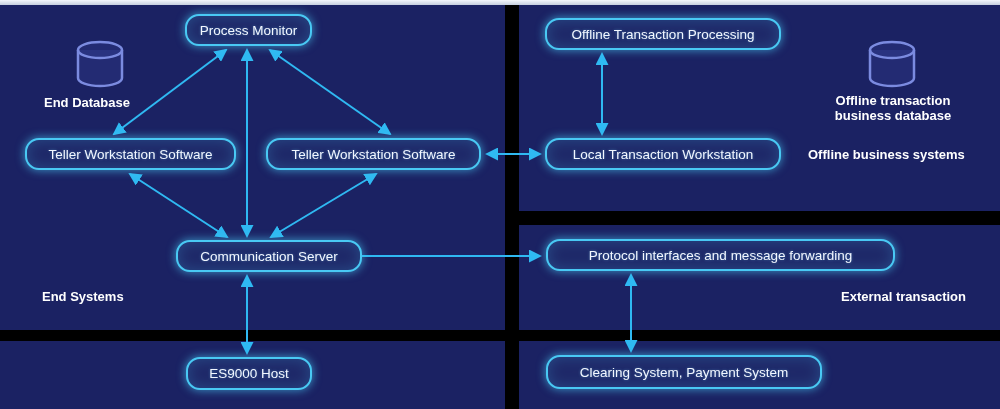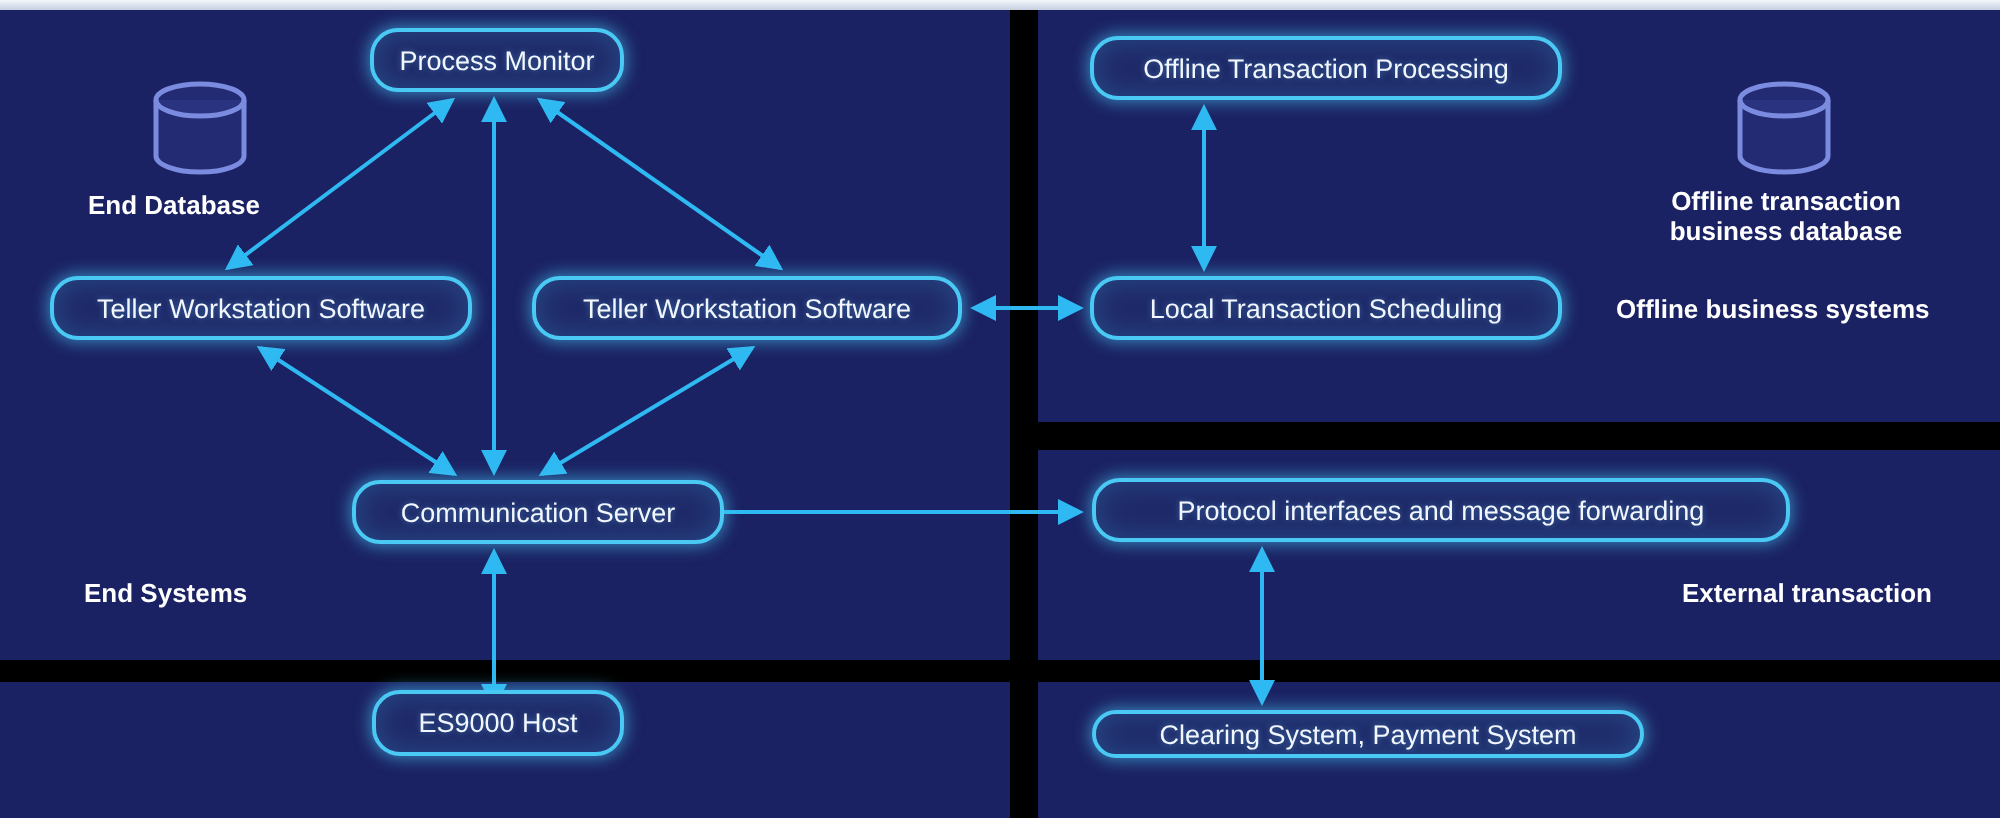--- a/index.html
+++ b/index.html
@@ -89,27 +89,27 @@
   <div class="node" style="left:185px;top:14px;width:127px;height:32px;">Process Monitor</div>
 
   <div class="node" style="left:25px;top:138px;width:211px;height:32px;">Teller Workstation Software</div>
 
   <div class="node" style="left:266px;top:138px;width:215px;height:32px;">Teller Workstation Software</div>
 
   <div class="node" style="left:176px;top:240px;width:186px;height:32px;">Communication Server</div>
 
   <div class="node" style="left:545px;top:18px;width:236px;height:32px;text-align:right;">Offline Transaction Processing</div>
 
-  <div class="node" style="left:545px;top:138px;width:236px;height:32px;">Local Transaction Scheduling</div>
+  <div class="node" style="left:545px;top:138px;width:236px;height:32px;">Local Transaction Workstation</div>
 
   <div class="node" style="left:546px;top:239px;width:349px;height:32px;">Protocol interfaces and message forwarding</div>
 
-  <div class="node" style="left:186px;top:345px;width:126px;height:33px;">ES9000 Host</div>
+  <div class="node" style="left:186px;top:357px;width:126px;height:33px;">ES9000 Host</div>
 
-  <div class="node" style="left:546px;top:355px;width:276px;height:24px;">Clearing System, Payment System</div>
+  <div class="node" style="left:546px;top:355px;width:276px;height:34px;">Clearing System, Payment System</div>
 
   <div class="lbl" style="left:44px;top:95px;text-align:center;">End Database</div>
 
   <div class="lbl" style="left:42px;top:289px;">End Systems</div>
 
   <div class="lbl" style="left:820px;top:93px;width:146px;text-align:center;line-height:15px;">Offline transaction business database</div>
 
   <div class="lbl" style="left:808px;top:147px;">Offline business systems</div>
 
   <div class="lbl" style="left:841px;top:289px;">External transaction</div>

